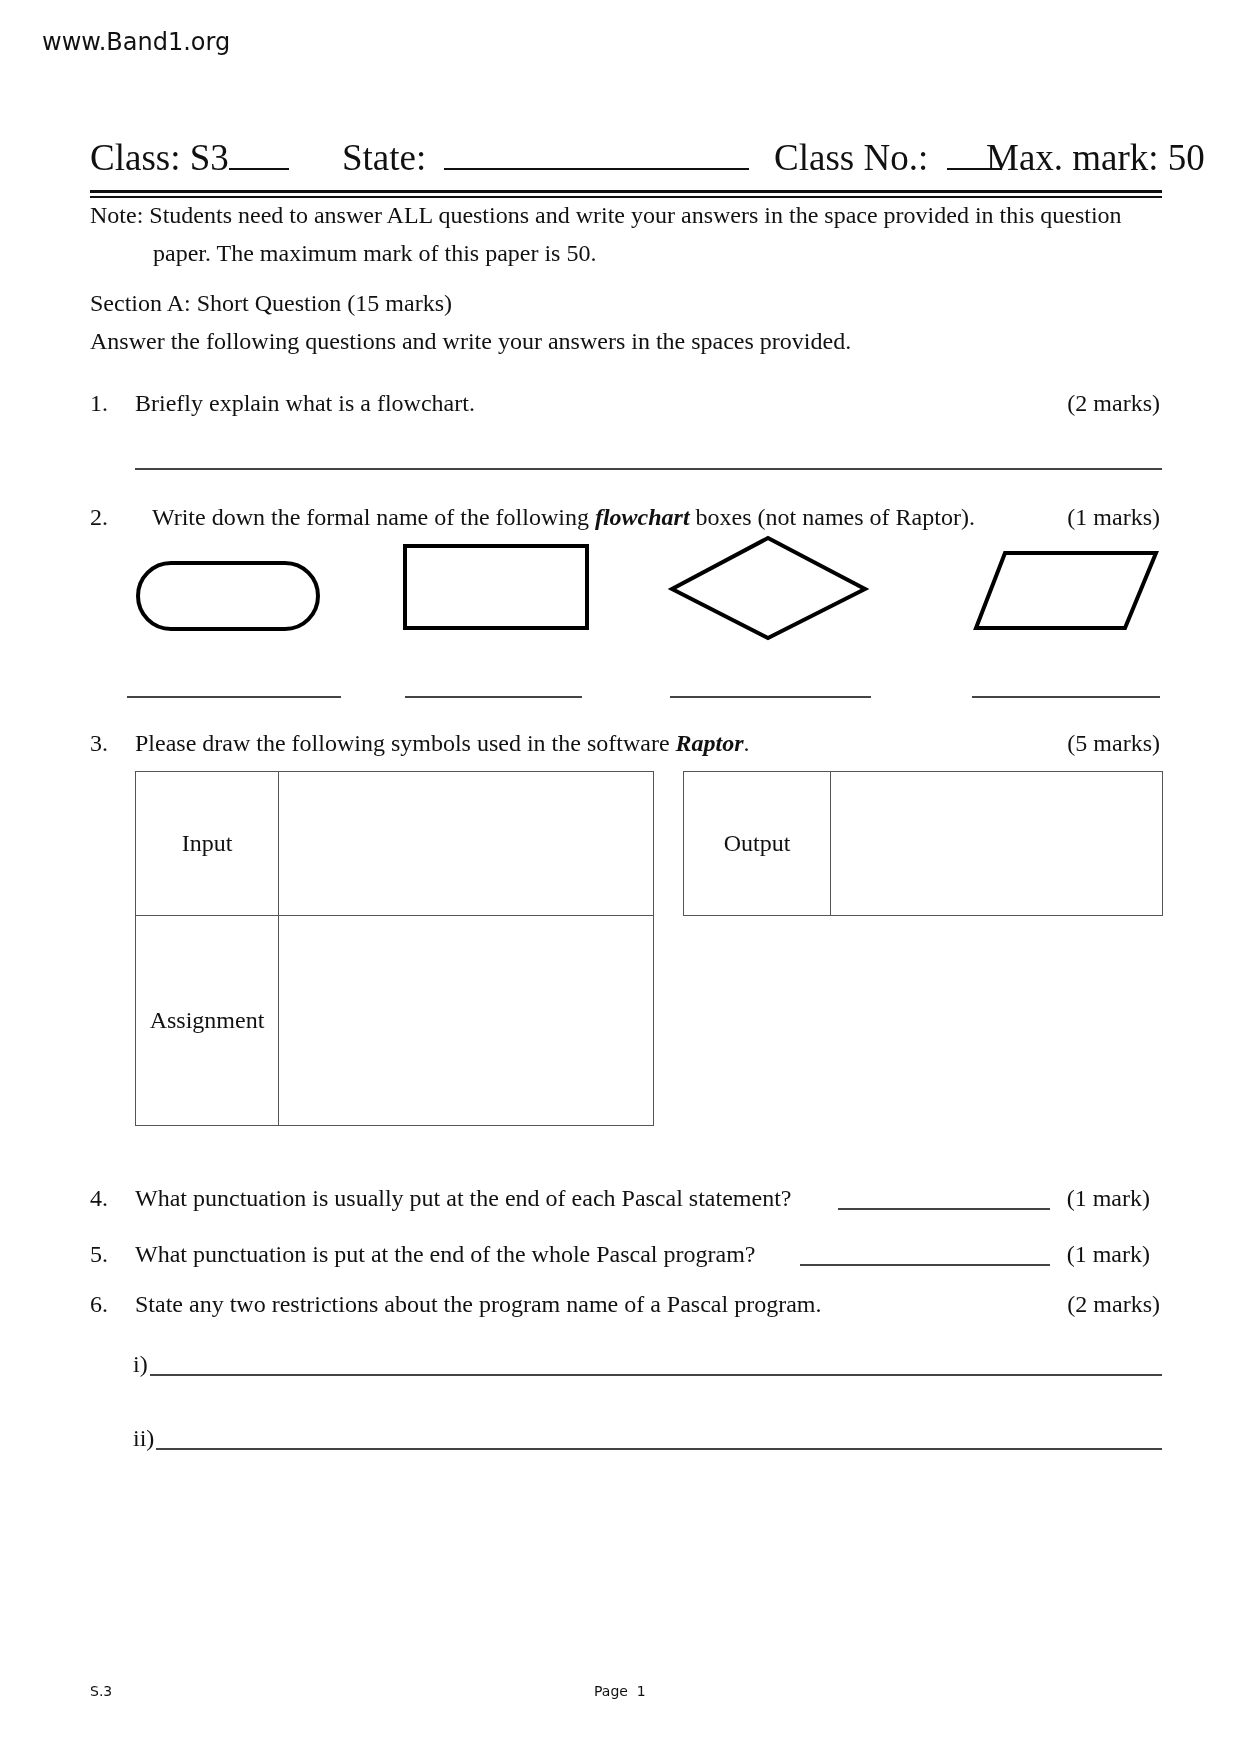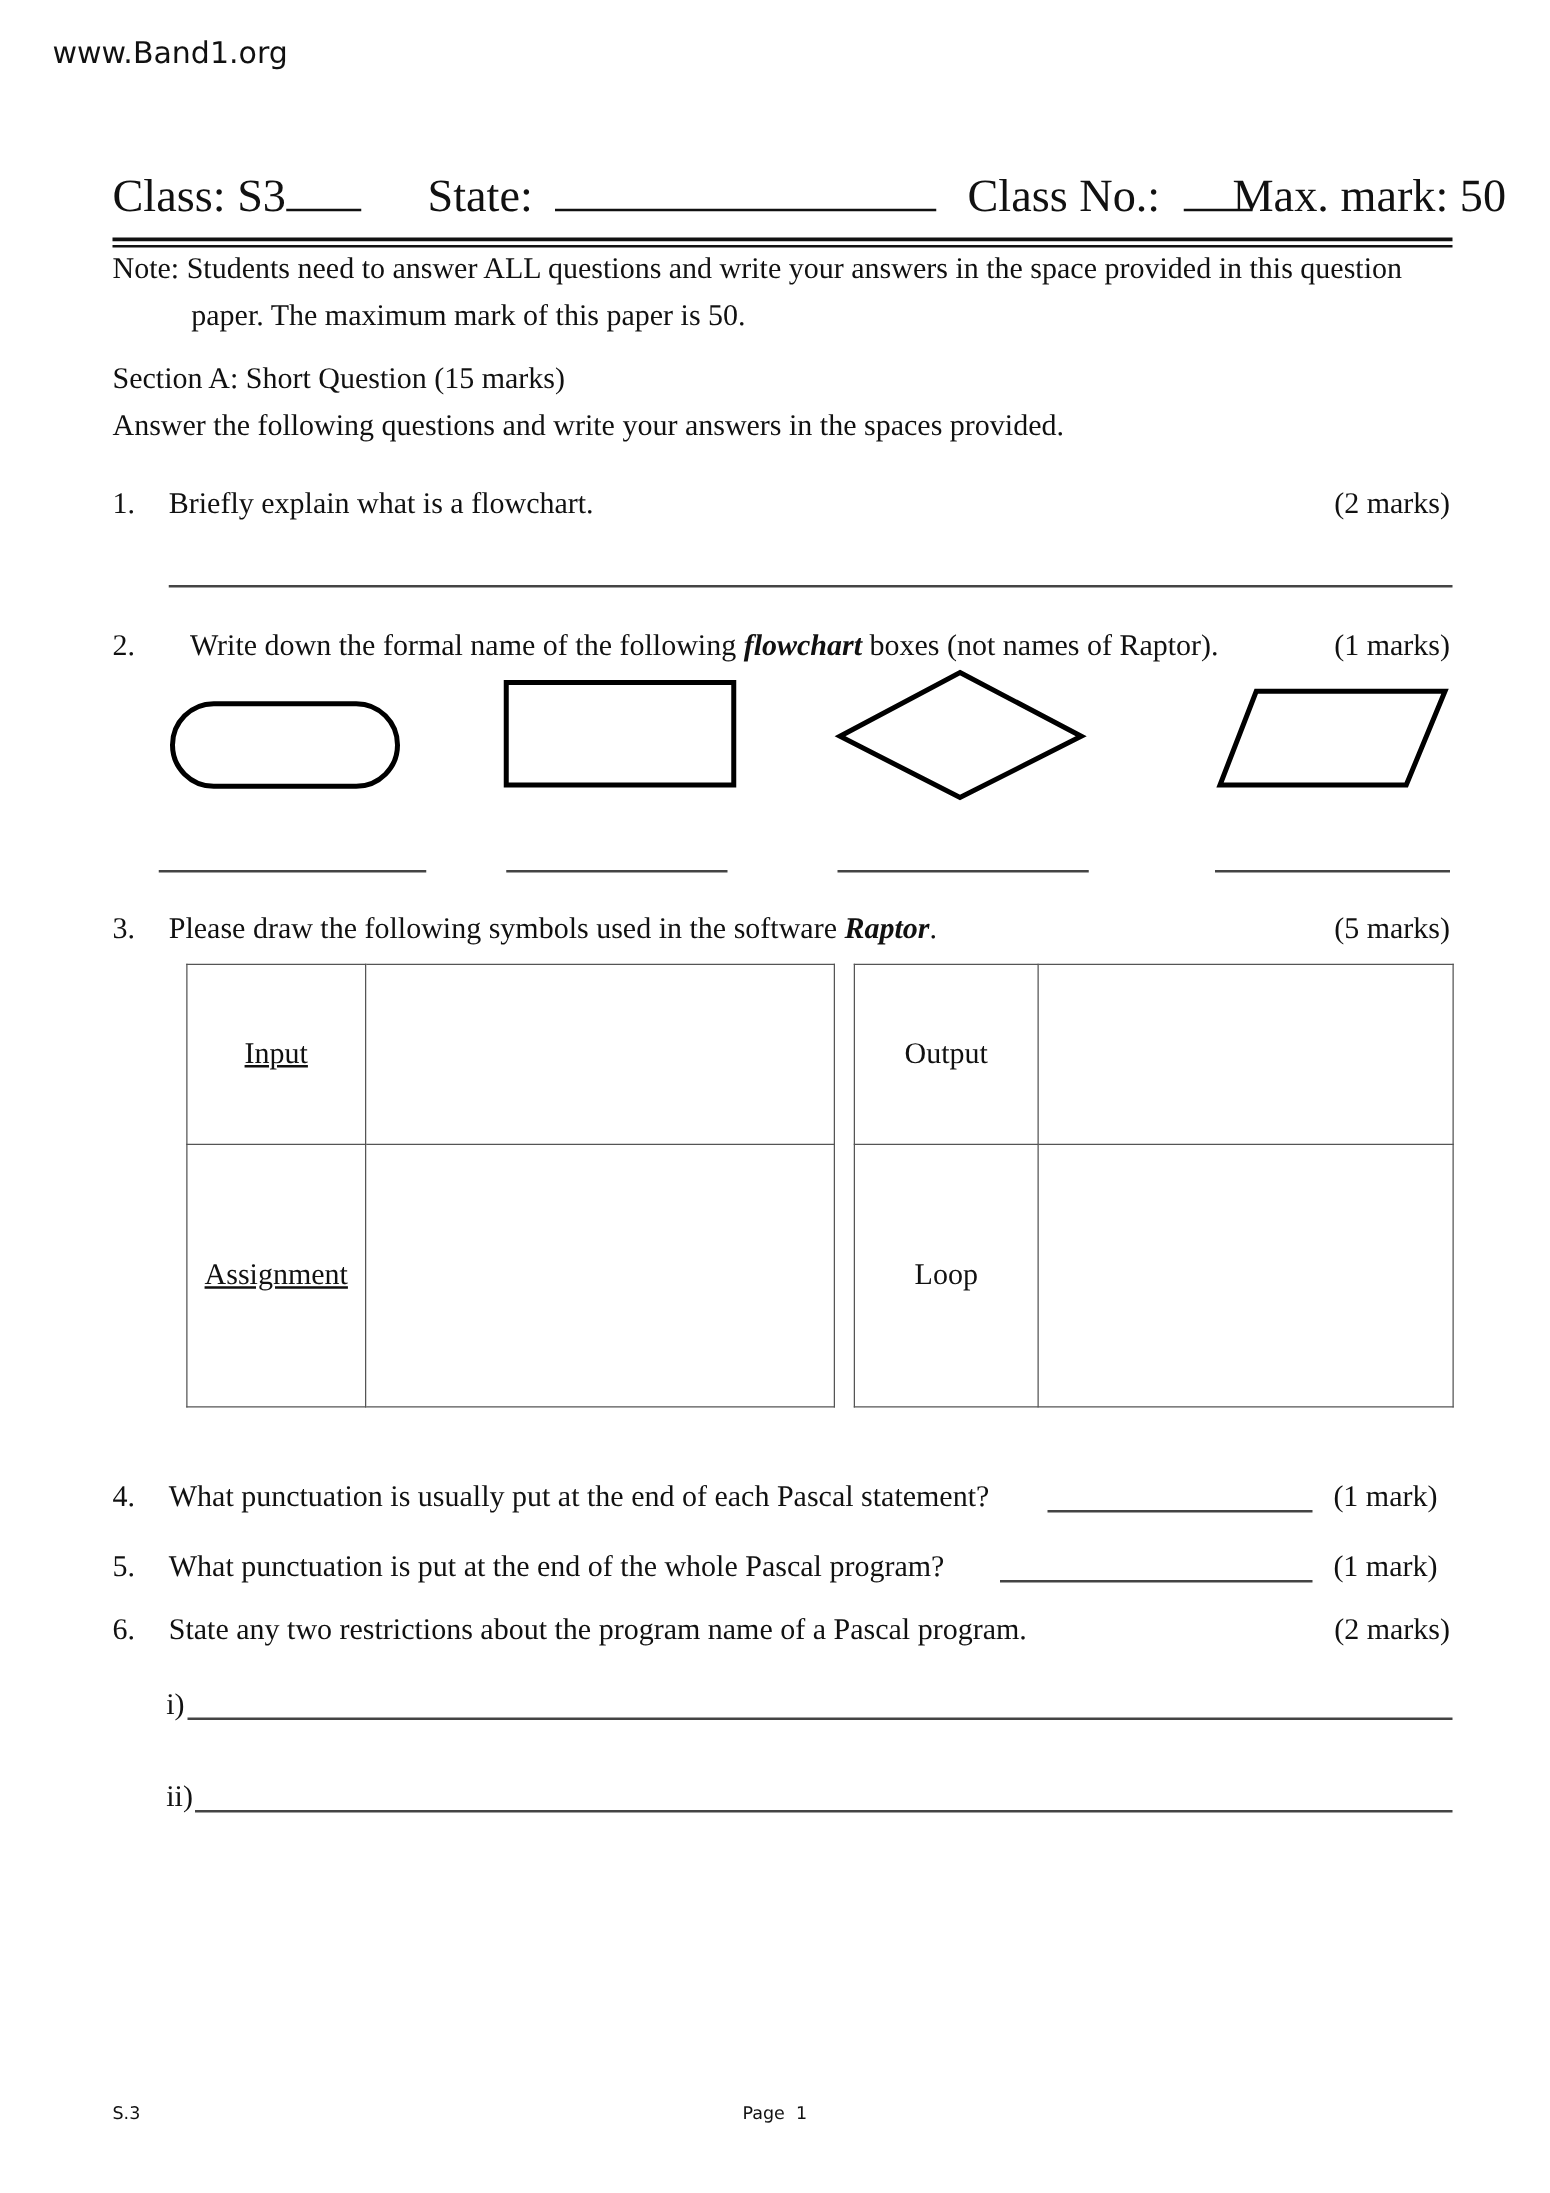--- a/index.html
+++ b/index.html
@@ -63,21 +63,21 @@
 
 <div class="abs line" style="left:127px; width:214px; top:696px;"></div>
 <div class="abs line" style="left:405px; width:177px; top:696px;"></div>
 <div class="abs line" style="left:670px; width:201px; top:696px;"></div>
 <div class="abs line" style="left:972px; width:188px; top:696px;"></div>
 
 <div class="abs txt" style="left:90px; top:730px;">3.</div>
 <div class="abs txt" style="left:135px; top:730px;"><span>Please draw the following symbols used in the software </span><b><i>Raptor</i></b><span>.</span></div>
 <div class="abs marks" style="top:730px;">(5 marks)</div>
 
-<table class="sym" style="left:149px; top:771px;text-decoration:underline;">
+<table class="sym" style="left:135px; top:771px;">
   <tbody>
       <tr style="height:143px;">
     <td style="width:142px;">
           <div class="cell-label" style="height:143px;">Input</div>
         </td>
     <td style="width:374px;"></td>
   </tr>
   <tr style="height:209px;">
     <td>
           <div class="cell-label" style="height:209px;">Assignment</div>
@@ -87,26 +87,20 @@
 </tbody>
   </table>
 
 <table class="sym" style="left:683px; top:771px;">
   <tbody>
       <tr style="height:143px;">
     <td style="width:146px;">
           <div class="cell-label" style="height:143px;">Output</div>
         </td>
     <td style="width:331px;"></td>
-  </tr>
-  <tr style="height:209px;">
-    <td>
-          <div class="cell-label" style="height:209px;">Loop</div>
-        </td>
-    <td></td>
   </tr>
 </tbody>
   </table>
 
 <div class="abs txt" style="left:90px; top:1185px;">4.</div>
 <div class="abs txt" style="left:135px; top:1185px;">What punctuation is usually put at the end of each Pascal statement?</div>
 <div class="abs line" style="left:838px; width:212px; top:1208px;"></div>
 <div class="abs marks" style="top:1185px; right:90px;">(1 mark)</div>
 
 <div class="abs txt" style="left:90px; top:1241px;">5.</div>

